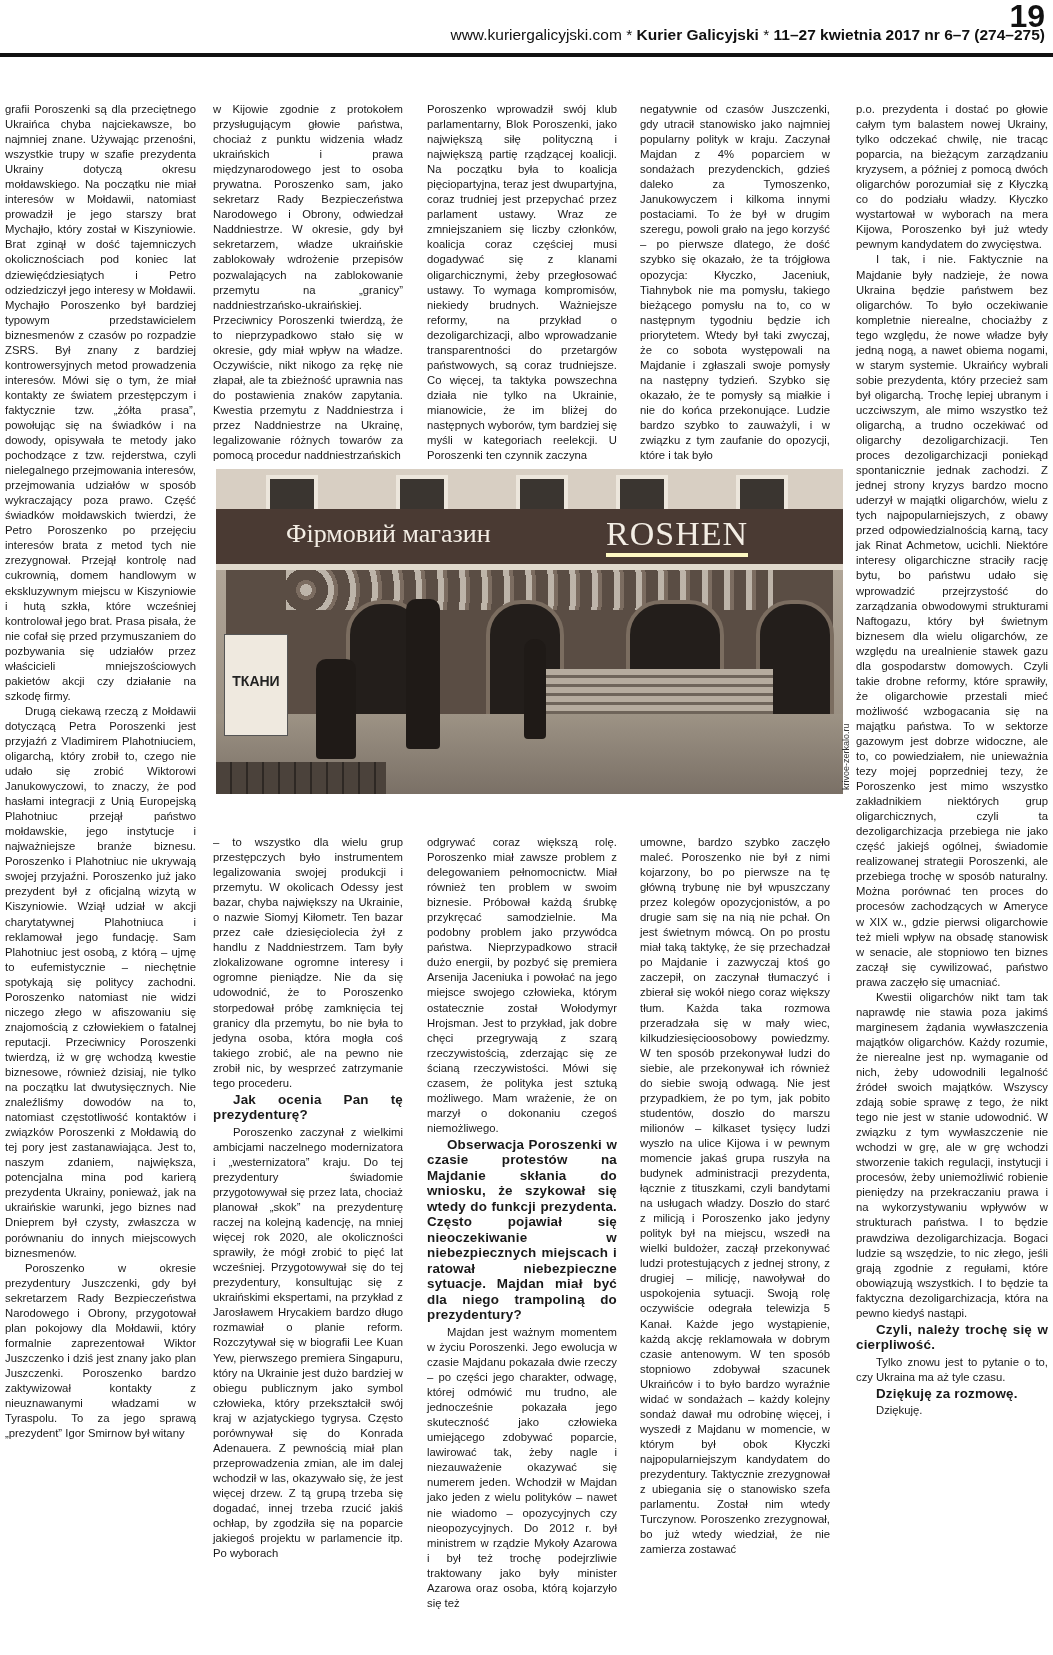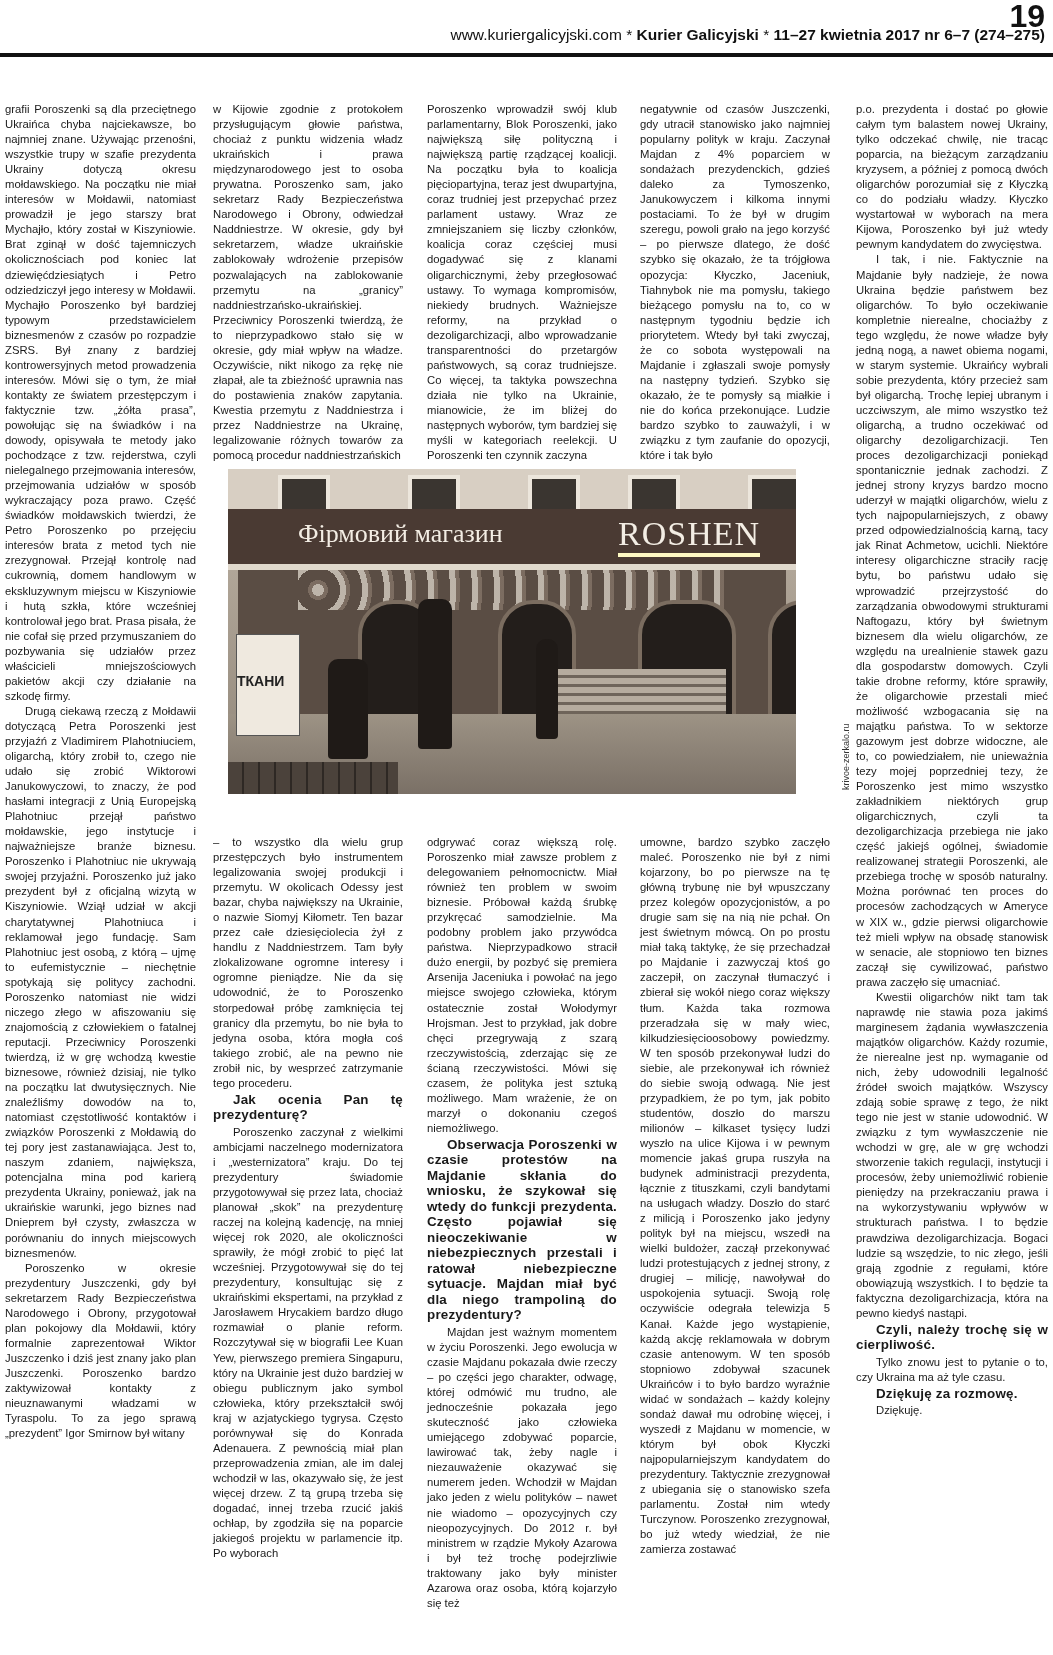--- a/index.html
+++ b/index.html
@@ -12,33 +12,33 @@
   .col p { margin:0; text-indent:0; }
   .col p.ind { text-indent:20px; }
   .col h3 { margin:1px 0 2px; font-size:13.4px; line-height:15.5px; font-weight:bold; text-indent:20px; text-align:justify; letter-spacing:0.2px; }
   .c1 { left:5px; width:191px; }
   .c2 { left:213px; width:190px; }
   .c3 { left:427px; width:190px; }
   .c4 { left:640px; width:190px; }
   .c5 { left:856px; width:192px; }
   .c2-top,.c3-top,.c4-top { height:390px; overflow:hidden; }
   .c2-bot,.c3-bot,.c4-bot { top:803px; }
-  .photo { position:absolute; left:228px; top:469px; width:568px; height:325px; background:linear-gradient(#bfb4a6,#8f8578); overflow:hidden; }
+  .photo { position:absolute; left:216px; top:469px; width:627px; height:325px; background:linear-gradient(#bfb4a6,#8f8578); overflow:hidden; }
   .bldg { position:absolute; left:0; right:0; top:0; height:40px; background:#d8cfc3; }
   .win { position:absolute; top:6px; width:44px; height:34px; background:#3a3530; border:4px solid #ece6dc; }
   .sign { position:absolute; left:0; right:0; top:40px; height:55px; background:#4a3a33; border-bottom:6px solid #e0d8cc; }
   .sign-ua { position:absolute; left:70px; top:10px; color:#f3ede4; font-family:"Liberation Serif", serif; font-size:26px; }
   .sign-brand { position:absolute; left:390px; top:6px; color:#f3ede4; font-family:"Liberation Serif", serif; font-size:34px; letter-spacing:1px; border-bottom:4px solid #fef9c3; }
   .storefront { position:absolute; left:10px; right:10px; top:101px; height:150px; background:#5a4d44; }
   .arch { position:absolute; top:30px; width:70px; height:120px; background:#231e1b; border-radius:35px 35px 0 0; border:4px solid #7b6d60; }
   .candies { position:absolute; left:60px; right:60px; top:0; height:40px; background:repeating-radial-gradient(circle at 20px 20px,#e8e1d5 0 6px,#8a7a6d 6px 10px,transparent 10px 22px); opacity:.7; }
   .steps { position:absolute; left:330px; right:70px; top:200px; height:55px; background:repeating-linear-gradient(#b5ab9e 0 6px,#6e645a 6px 9px); }
   .pavement { position:absolute; left:0; right:0; bottom:0; height:80px; background:linear-gradient(#9d9385,#7a7066); }
   .bench { position:absolute; left:0; bottom:0; width:170px; height:32px; background:repeating-linear-gradient(90deg,#4b423b 0 14px,#2e2824 14px 16px); }
-  .poster { position:absolute; left:8px; top:165px; width:62px; height:100px; background:#efe9df; border:1px solid #555; font-size:11px; font-weight:bold; color:#222; text-align:left; }
+  .poster { position:absolute; left:8px; top:165px; width:62px; height:100px; background:#efe9df; border:1px solid #555; font-size:11px; font-weight:bold; color:#222; text-align:center; }
   .poster span { display:block; margin-top:38px; font-size:14px; }
   .person { position:absolute; background:#1f1a17; border-radius:10px 10px 4px 4px; }
   .credit { position:absolute; left:841px; top:700px; width:12px; height:90px; writing-mode:vertical-rl; transform:rotate(180deg); font-size:9px; color:#333; }
 </style>
 </head>
 <body>
 
 <div class="page-num">19</div>
 <div class="masthead">
   <span>www.kuriergalicyjski.com</span><span> * </span><b>Kurier Galicyjski</b><span> * </span><b>11–27 kwietnia 2017 nr 6–7 (274–275)</b>
@@ -59,21 +59,21 @@
 <div class="col c4 c4-top">
     <p>negatywnie od czasów Juszczenki, gdy utracił stanowisko jako najmniej popularny polityk w kraju. Zaczynał Majdan z 4% poparciem w sondażach prezydenckich, gdzieś daleko za Tymoszenko, Janukowyczem i kilkoma innymi postaciami. To że był w drugim szeregu, powoli grało na jego korzyść – po pierwsze dlatego, że dość szybko się okazało, że ta trójgłowa opozycja: Kłyczko, Jaceniuk, Tiahnybok nie ma pomysłu, takiego bieżącego pomysłu na to, co w następnym tygodniu będzie ich priorytetem. Wtedy był taki zwyczaj, że co sobota występowali na Majdanie i zgłaszali swoje pomysły na następny tydzień. Szybko się okazało, że te pomysły są miałkie i nie do końca przekonujące. Ludzie bardzo szybko to zauważyli, i w związku z tym zaufanie do opozycji, które i tak było</p>
   </div>
 <div class="col c2 c2-bot">
     <p class="">– to wszystko dla wielu grup przestępczych było instrumentem legalizowania swojej produkcji i przemytu. W okolicach Odessy jest bazar, chyba największy na Ukrainie, o nazwie Siomyj Kiłometr. Ten bazar przez całe dziesięciolecia żył z handlu z Naddniestrzem. Tam były zlokalizowane ogromne interesy i ogromne pieniądze. Nie da się udowodnić, że to Poroszenko storpedował próbę zamknięcia tej granicy dla przemytu, bo nie była to jedyna osoba, która mogła coś takiego zrobić, ale na pewno nie zrobił nic, by wesprzeć zatrzymanie tego procederu.</p>
     <h3>Jak ocenia Pan tę prezydenturę?</h3>
     <p class="ind">Poroszenko zaczynał z wielkimi ambicjami naczelnego modernizatora i „westernizatora” kraju. Do tej prezydentury świadomie przygotowywał się przez lata, chociaż planował „skok” na prezydenturę raczej na kolejną kadencję, na mniej więcej rok 2020, ale okoliczności sprawiły, że mógł zrobić to pięć lat wcześniej. Przygotowywał się do tej prezydentury, konsultując się z ukraińskimi ekspertami, na przykład z Jarosławem Hrycakiem bardzo długo rozmawiał o planie reform. Rozczytywał się w biografii Lee Kuan Yew, pierwszego premiera Singapuru, który na Ukrainie jest dużo bardziej w obiegu publicznym jako symbol człowieka, który przekształcił swój kraj w azjatyckiego tygrysa. Często porównywał się do Konrada Adenauera. Z pewnością miał plan przeprowadzenia zmian, ale im dalej wchodził w las, okazywało się, że jest więcej drzew. Z tą grupą trzeba się dogadać, innej trzeba rzucić jakiś ochłap, by zgodziła się na poparcie jakiegoś projektu w parlamencie itp. Po wyborach</p>
   </div>
 <div class="col c3 c3-bot">
     <p class="">odgrywać coraz większą rolę. Poroszenko miał zawsze problem z delegowaniem pełnomocnictw. Miał również ten problem w swoim biznesie. Próbował każdą śrubkę przykręcać samodzielnie. Ma podobny problem jako przywódca państwa. Nieprzypadkowo stracił dużo energii, by pozbyć się premiera Arsenija Jaceniuka i powołać na jego miejsce swojego człowieka, którym ostatecznie został Wołodymyr Hrojsman. Jest to przykład, jak dobre chęci przegrywają z szarą rzeczywistością, zderzając się ze ścianą rzeczywistości. Mówi się czasem, że polityka jest sztuką możliwego. Mam wrażenie, że on marzył o dokonaniu czegoś niemożliwego.</p>
-    <h3>Obserwacja Poroszenki w czasie protestów na Majdanie skłania do wniosku, że szykował się wtedy do funkcji prezydenta. Często pojawiał się nieoczekiwanie w niebezpiecznych przestali i ratował niebezpieczne sytuacje. Majdan miał być dla niego trampoliną do prezydentury?</h3>
+    <h3>Obserwacja Poroszenki w czasie protestów na Majdanie skłania do wniosku, że szykował się wtedy do funkcji prezydenta. Często pojawiał się nieoczekiwanie w niebezpiecznych miejscach i ratował niebezpieczne sytuacje. Majdan miał być dla niego trampoliną do prezydentury?</h3>
     <p class="ind">Majdan jest ważnym momentem w życiu Poroszenki. Jego ewolucja w czasie Majdanu pokazała dwie rzeczy – po części jego charakter, odwagę, której odmówić mu trudno, ale jednocześnie pokazała jego skuteczność jako człowieka umiejącego zdobywać poparcie, lawirować tak, żeby nagle i niezauważenie okazywać się numerem jeden. Wchodził w Majdan jako jeden z wielu polityków – nawet nie wiadomo – opozycyjnych czy nieopozycyjnych. Do 2012 r. był ministrem w rządzie Mykoły Azarowa i był też trochę podejrzliwie traktowany jako były minister Azarowa oraz osoba, którą kojarzyło się też</p>
   </div>
 <div class="col c4 c4-bot">
     <p class="">umowne, bardzo szybko zaczęło maleć. Poroszenko nie był z nimi kojarzony, bo po pierwsze na tę główną trybunę nie był wpuszczany przez kolegów opozycjonistów, a po drugie sam się na nią nie pchał. On jest świetnym mówcą. On po prostu miał taką taktykę, że się przechadzał po Majdanie i zazwyczaj ktoś go zaczepił, on zaczynał tłumaczyć i zbierał się wokół niego coraz większy tłum. Każda taka rozmowa przeradzała się w mały wiec, kilkudziesięcioosobowy powiedzmy. W ten sposób przekonywał ludzi do siebie, ale przekonywał ich również do siebie swoją odwagą. Nie jest przypadkiem, że po tym, jak pobito studentów, doszło do marszu milionów – kilkaset tysięcy ludzi wyszło na ulice Kijowa i w pewnym momencie jakaś grupa ruszyła na budynek administracji prezydenta, łącznie z tituszkami, czyli bandytami na usługach władzy. Doszło do starć z milicją i Poroszenko jako jedyny polityk był na miejscu, wszedł na wielki buldożer, zaczął przekonywać ludzi protestujących z jednej strony, z drugiej – milicję, nawoływał do uspokojenia sytuacji. Swoją rolę oczywiście odegrała telewizja 5 Kanał. Każde jego wystąpienie, każdą akcję reklamowała w dobrym czasie antenowym. W ten sposób stopniowo zdobywał szacunek Ukraińców i to było bardzo wyraźnie widać w sondażach – każdy kolejny sondaż dawał mu odrobinę więcej, i wyszedł z Majdanu w momencie, w którym był obok Kłyczki najpopularniejszym kandydatem do prezydentury. Taktycznie zrezygnował z ubiegania się o stanowisko szefa parlamentu. Został nim wtedy Turczynow. Poroszenko zrezygnował, bo już wtedy wiedział, że nie zamierza zostawać</p>
   </div>
 <div class="col c5">
     <p>p.o. prezydenta i dostać po głowie całym tym balastem nowej Ukrainy, tylko odczekać chwilę, nie tracąc poparcia, na bieżącym zarządzaniu kryzysem, a później z pomocą dwóch oligarchów porozumiał się z Kłyczką co do podziału władzy. Kłyczko wystartował w wyborach na mera Kijowa, Poroszenko był już wtedy pewnym kandydatem do zwycięstwa.</p>
     <p class="ind">I tak, i nie. Faktycznie na Majdanie były nadzieje, że nowa Ukraina będzie państwem bez oligarchów. To było oczekiwanie kompletnie nierealne, chociażby z tego względu, że nowe władze były jedną nogą, a nawet obiema nogami, w starym systemie. Ukraińcy wybrali sobie prezydenta, który przecież sam był oligarchą. Trochę lepiej ubranym i uczciwszym, ale mimo wszystko też oligarchą, a trudno oczekiwać od oligarchy dezoligarchizacji. Ten proces dezoligarchizacji poniekąd spontanicznie jednak zachodzi. Z jednej strony kryzys bardzo mocno uderzył w majątki oligarchów, wielu z tych najpopularniejszych, z obawy przed odpowiedzialnością karną, tacy jak Rinat Achmetow, ucichli. Niektóre interesy oligarchiczne straciły rację bytu, bo państwu udało się wprowadzić przejrzystość do zarządzania obwodowymi strukturami Naftogazu, który był świetnym biznesem dla wielu oligarchów, ze względu na urealnienie stawek gazu dla gospodarstw domowych. Czyli takie drobne reformy, które sprawiły, że oligarchowie przestali mieć możliwość wzbogacania się na majątku państwa. To w sektorze gazowym jest dobrze widoczne, ale to, co powiedziałem, nie unieważnia tezy mojej poprzedniej tezy, że Poroszenko jest mimo wszystko zakładnikiem niektórych grup oligarchicznych, czyli ta dezoligarchizacja przebiega nie jako część jakiejś ogólnej, świadomie realizowanej strategii Poroszenki, ale przebiega trochę w sposób naturalny. Można porównać ten proces do procesów zachodzących w Ameryce w XIX w., gdzie pierwsi oligarchowie też mieli wpływ na obsadę stanowisk w senacie, ale stopniowo ten biznes zaczął się cywilizować, państwo prawa zaczęło się umacniać.</p>
     <p class="ind">Kwestii oligarchów nikt tam tak naprawdę nie stawia poza jakimś marginesem żądania wywłaszczenia majątków oligarchów. Każdy rozumie, że nierealne jest np. wymaganie od nich, żeby udowodnili legalność źródeł swoich majątków. Wszyscy zdają sobie sprawę z tego, że nikt tego nie jest w stanie udowodnić. W związku z tym wywłaszczenie nie wchodzi w grę, ale w grę wchodzi stworzenie takich regulacji, instytucji i procesów, żeby uniemożliwić robienie pieniędzy na przekraczaniu prawa i na wykorzystywaniu wpływów w strukturach państwa. I to będzie prawdziwa dezoligarchizacja. Bogaci ludzie są wszędzie, to nic złego, jeśli grają zgodnie z regułami, które obowiązują wszystkich. I to będzie ta faktyczna dezoligarchizacja, która na pewno kiedyś nastąpi.</p>
     <h3>Czyli, należy trochę się w cierpliwość.</h3>

